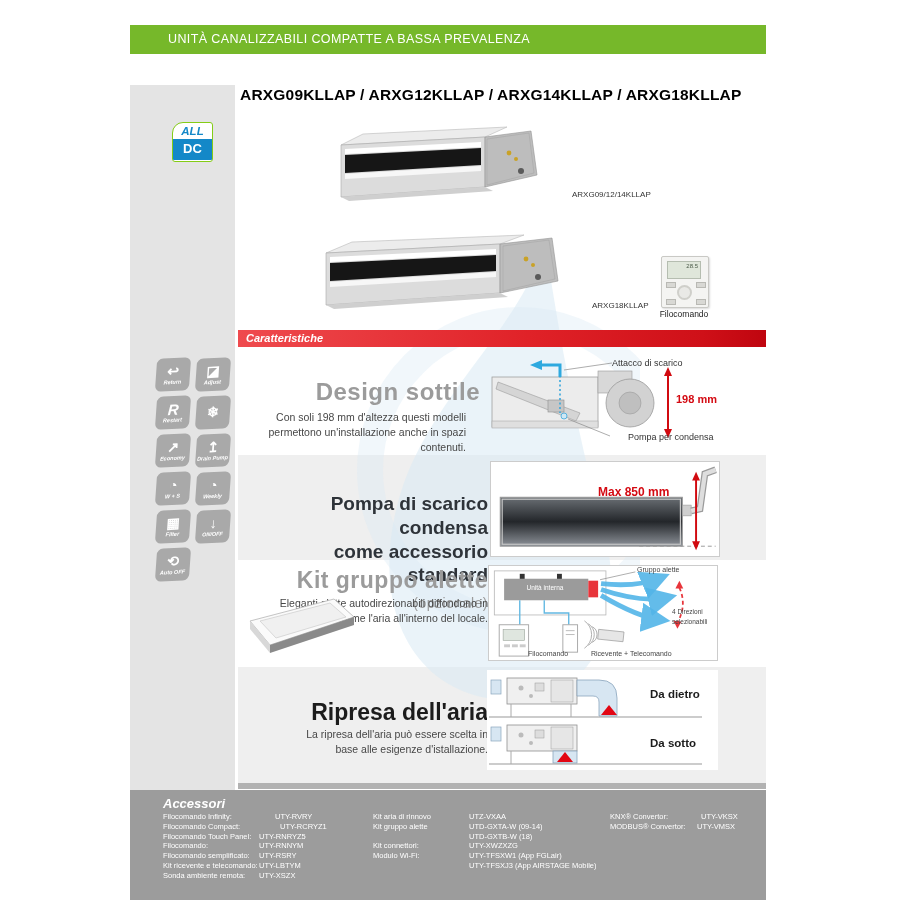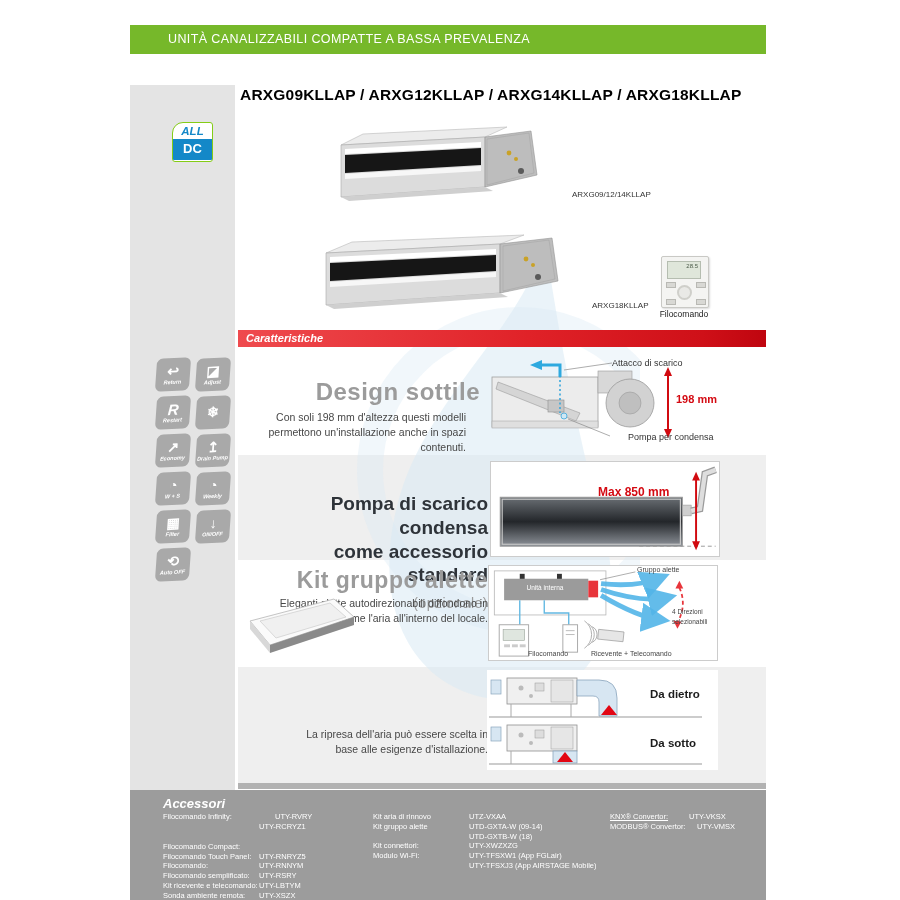--- a/index.html
+++ b/index.html
@@ -261,20 +261,21 @@
   </svg>
   <div class="abs z2 tinylabel" style="left:637px;top:566px;">Gruppo alette</div>
   <div class="abs z2" style="left:505px;top:584px;width:80px;text-align:center;font-size:6.5px;color:#fff;">Unità interna</div>
   <div class="abs z2 tinylabel" style="left:672px;top:607px;font-size:6.5px;line-height:1.5;">
     <div>4 Direzioni</div>
     <div>selezionabili</div>
   </div>
   <div class="abs z2 tinylabel" style="left:528px;top:650px;">Filocomando</div>
   <div class="abs z2 tinylabel" style="left:591px;top:650px;">Ricevente + Telecomando</div>
 
+  <div class="abs z2 rightal" style="left:280px;top:699px;width:208px;font-size:23px;font-weight:bold;color:#1c1c1c;">Ripresa dell'aria</div>
   <div class="abs z2 sbody rightal" style="left:270px;top:727px;width:218px;">
     <div>La ripresa dell'aria può essere scelta in</div>
     <div>base alle esigenze d'istallazione.</div>
   </div>
   <svg class="abs z2" style="left:487px;top:670px;background:#fff;" width="231" height="100" viewBox="0 0 231 100">
 
     <rect x="4" y="10" width="10" height="14" fill="#d7e6f2" stroke="#8aa5bd" stroke-width="0.7"></rect>
     <rect x="20" y="8" width="70" height="26" fill="#f0f0f0" stroke="#909090" stroke-width="0.8"></rect>
     <circle cx="34" cy="18" r="2.5" fill="#bbb"></circle>
       <rect x="48" y="13" width="9" height="8" fill="#ddd" stroke="#999" stroke-width="0.5"></rect>
@@ -301,21 +302,21 @@
   <div class="abs z2" style="left:650px;top:737px;font-size:11.5px;font-weight:bold;color:#1c1c1c;">Da sotto</div>
 
   <div class="abs footer">
     <div class="ftitle">Accessori</div>
     <div class="fgroup" style="left:33px;">
         <div class="frow">
           <span class="fl" style="width: 112px;">Filocomando Infinity:</span>
           <span>UTY-RVRY</span>
         </div>
         <div class="frow">
-          <span class="fl" style="width: 96px; margin-top: 20px;">Filocomando Compact:</span>
+          <span class="fl" style="width: 117px;">Filocomando Compact:</span>
           <span>UTY-RCRYZ1</span>
         </div>
         <div class="frow">
           <span class="fl" style="width: 96px;">Filocomando Touch Panel:</span>
           <span>UTY-RNRYZ5</span>
         </div>
         <div class="frow">
           <span class="fl" style="width: 96px;">Filocomando:</span>
           <span>UTY-RNNYM</span>
         </div>
@@ -353,21 +354,21 @@
           <span class="fl" style="width: 96px;">Modulo Wi-Fi:</span>
           <span>UTY-TFSXW1 (App FGLair)</span>
         </div>
         <div class="frow">
           <span class="fl" style="width: 96px;"></span>
           <span>UTY-TFSXJ3 (App AIRSTAGE Mobile)</span>
         </div>
       </div>
     <div class="fgroup" style="left:480px;">
         <div class="frow">
-          <span class="fl" style="width: 79px; text-decoration: underline;">KNX® Convertor:</span>
+          <span class="fl" style="width: 91px;">KNX® Convertor:</span>
           <span>UTY-VKSX</span>
         </div>
         <div class="frow">
           <span class="fl" style="width: 87px;">MODBUS® Convertor:</span>
           <span>UTY-VMSX</span>
         </div>
       </div>
   </div>
 
 </div>

